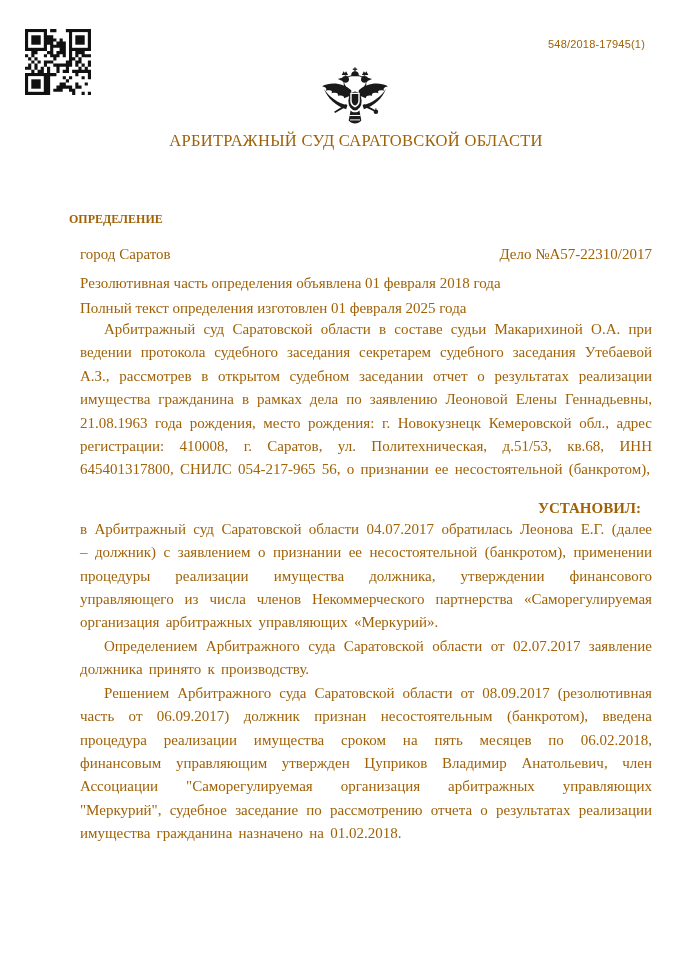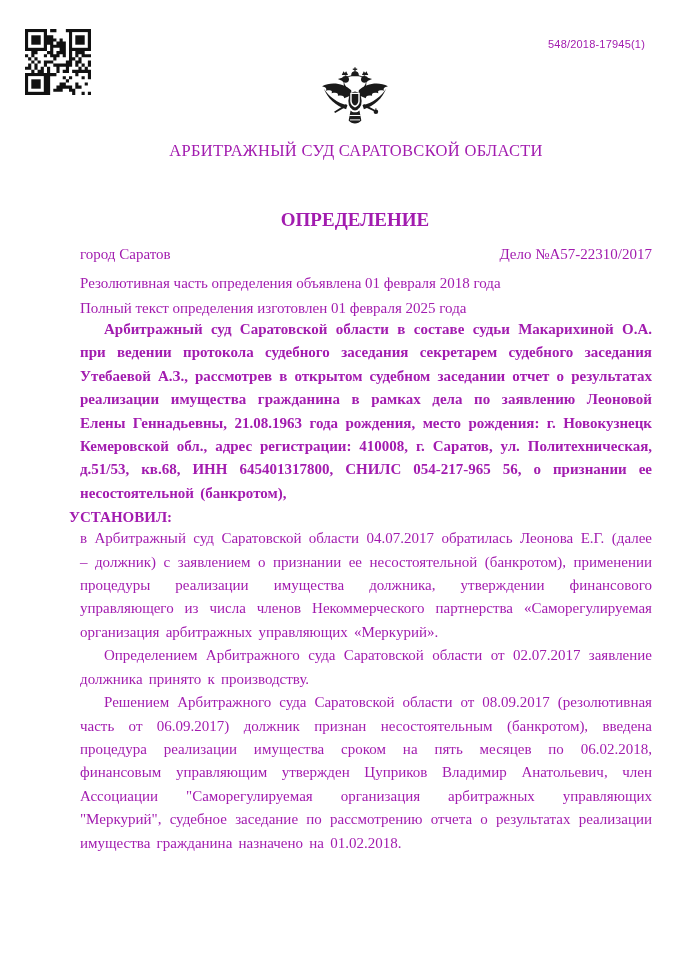--- a/index.html
+++ b/index.html
@@ -1,46 +1,46 @@
 <!DOCTYPE html>
 <html lang="ru"><head>
 <meta charset="utf-8">
 <style>
   html,body{margin:0;padding:0;background:#fff;}
   .page{position:relative;width:678px;height:959px;background:#fff;overflow:hidden;
-        font-family:"Liberation Serif","DejaVu Serif",serif;color:#a21caf;}
+        font-family:"Liberation Serif","DejaVu Serif",serif;color:#a16207;}
 
   
   .qr{position:absolute;left:25px;top:29px;width:66px;height:68px;}
 
   
   .doc-number{position:absolute;top:38px;right:33px;
               font-family:"Liberation Sans","DejaVu Sans",sans-serif;
               font-size:11px;letter-spacing:.2px;}
 
   
   .coat{position:absolute;top:66px;left:355px;transform:translateX(-50%);}
 
   
-  .court-head{position:absolute;top:142px;left:80px;width:552px;text-align:center;}
+  .court-head{position:absolute;top:132px;left:80px;width:552px;text-align:center;}
   .court-name{font-size:16.5px;line-height:18px;letter-spacing:.3px;white-space:nowrap;}
   .court-sub{font-size:12.8px;line-height:15px;white-space:nowrap;}
 
   
   .content{position:absolute;top:0;left:0;width:678px;box-sizing:border-box;
            padding:212px 26px 0 80px;font-size:15px;line-height:23.4px;}
-  .title{font-weight:bold;font-size:19px;line-height:15px;text-align:center;transform:translateX(-11px);}
+  .title{font-weight:bold;font-size:12px;line-height:15px;transform:translateX(-11px);}
   .meta-row{display:flex;justify-content:space-between;margin-top:17px;line-height:20px;text-align:center;}
   .date-line{line-height:20px;}
   .res-line{margin-top:9px;line-height:20px;}
   .res-line2{margin-top:5px;line-height:20px;}
   p.para{margin:0;text-align:justify;word-spacing:2.5px;}
   p.para.indent{text-indent:24px;}
-  .p1{margin-top:24px;font-weight:bold;}
-  .heading{font-weight:bold;text-align:left;line-height:20px;margin-top:2px;transform:translateX(-11px);}
+  .p1{margin-top:24px;}
+  .heading{font-weight:bold;text-align:right;line-height:20px;margin-top:16px;transform:translateX(-11px);}
   .p2{margin-top:8px;}
   .p3{margin-top:7px;}
   .p4{margin-top:1px;}
 </style>
 </head>
 <body>
 
 <div class="page">
 
   <div class="qr">

